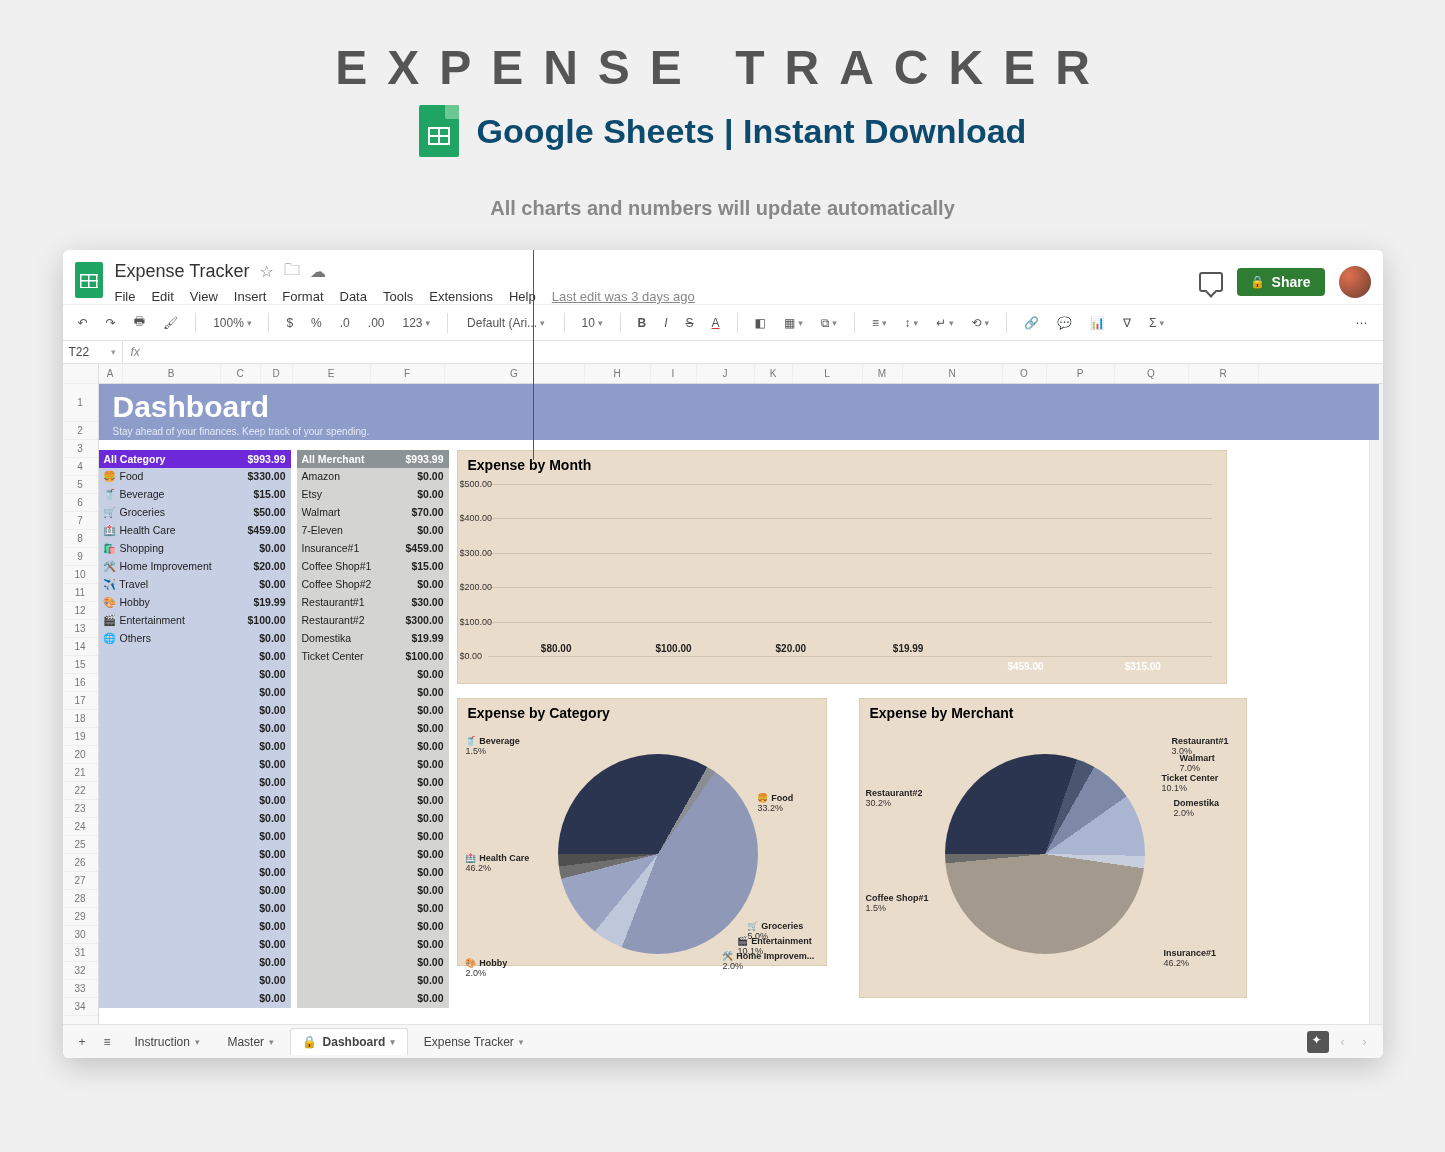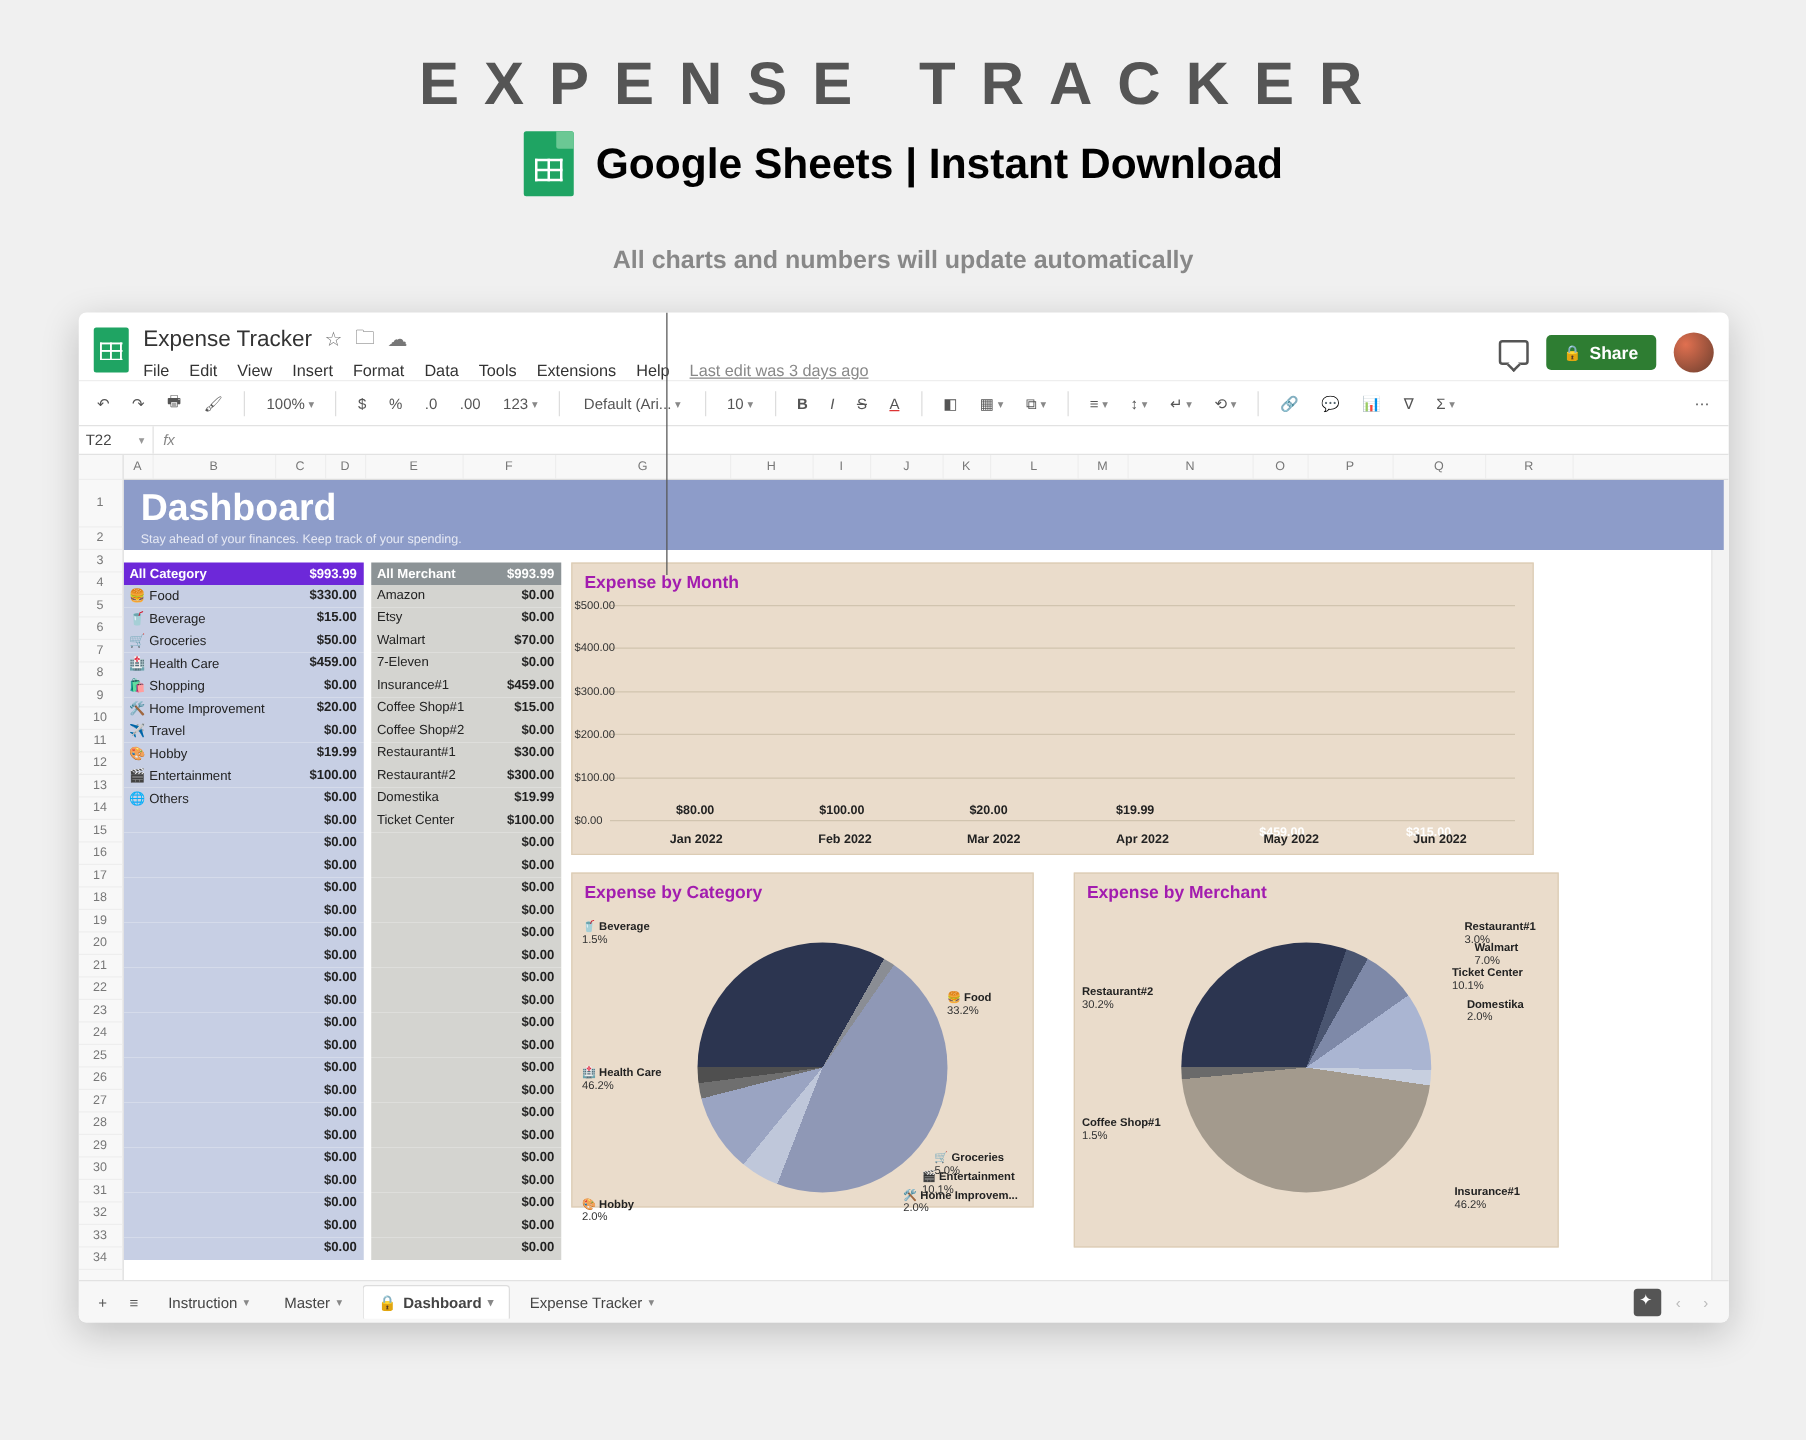--- a/index.html
+++ b/index.html
@@ -6,21 +6,21 @@
   html, body {
     margin: 0; padding: 0;
     background: #f0f0f0;
     font-family: Arial, Helvetica, sans-serif;
     color: #333;
     width: 1445px;
   }
   .promo { width: 1445px; padding: 40px 0 0 0; text-align: center; }
   .promo-title { font-size: 48px; letter-spacing: 20px; font-weight: 700; color: #555; }
   .promo-sub { display: flex; align-items: center; justify-content: center; gap: 18px; margin-top: 10px; }
-  .promo-sub-text { font-size: 34px; font-weight: 600; color: #000000; }
+  .promo-sub-text { font-size: 34px; font-weight: 600; color: #0c4a6e; }
   .sheets-logo { width: 40px; height: 52px; background:#1fa463; border-radius:2px; position:relative; }
   .sheets-logo::before { content:""; position:absolute; top:0; right:0; width:14px; height:14px; background:#6bc894; border-radius:0 2px 0 2px; }
   .sheets-logo::after { content:""; position:absolute; left:9px; top:22px; width:22px; height:18px;
     background:
       linear-gradient(#fff,#fff) center/22px 2px no-repeat,
       linear-gradient(#fff,#fff) center/2px 18px no-repeat,
       linear-gradient(#fff,#fff) top/22px 2px no-repeat,
       linear-gradient(#fff,#fff) bottom/22px 2px no-repeat,
       linear-gradient(#fff,#fff) left/2px 18px no-repeat,
       linear-gradient(#fff,#fff) right/2px 18px no-repeat;
@@ -102,21 +102,21 @@
   .mer-table { position:absolute; top:66px; left:198px; width:152px; font-size:10.5px; }
   .mer-table .hdr { background:#8c9396; color:#fff; font-weight:700; display:flex; height:18px; }
   .mer-table .hdr .lbl { flex:1; padding:3px 5px; }
   .mer-table .hdr .amt { width:58px; text-align:right; padding:3px 5px; }
   .mer-table .row { display:flex; height:18px; background:#d4d4d0; }
   .mer-table .row .lbl { flex:1; padding:2px 5px; color:#222; }
   .mer-table .row .amt { width:58px; text-align:right; padding:2px 5px; font-weight:700; color:#222; }
 
   
   .chart { position:absolute; background:#eadccb; border:1px solid #dcccb4; font-size:11px; }
-  .chart-title { position:absolute; top:6px; left:10px; font-size:14px; font-weight:700; color:#a21caf; }
+  .chart-title { position:absolute; top:6px; left:10px; font-size:14px; font-weight:700; color:#000000; }
   #month-chart { top:66px; left:358px; width:770px; height:234px; }
   #cat-chart   { top:314px; left:358px; width:370px; height:268px; }
   #mer-chart   { top:314px; left:740px; width:388px; height:300px;margin-left:20px; }
 
   
   .bar-area { position:absolute; left:30px; right:14px; top:34px; bottom:26px; }
   .ygrid { position:absolute; left:0; right:0; border-top:1px solid #d1c4af; font-size:9px; color:#333; }
   .ygrid span { position:absolute; left:-28px; top:-6px; }
   .bars { position:absolute; left:10px; right:10px; bottom:0; top:0; display:flex; align-items:flex-end; justify-content:space-around; }
   .barcol { display:flex; flex-direction:column; align-items:center; width:110px; }
@@ -623,28 +623,20 @@
               <div class="ygrid" style="bottom: 60%;">
                 <span>$300.00</span>
               </div>
               <div class="ygrid" style="bottom: 80%;">
                 <span>$400.00</span>
               </div>
               <div class="ygrid" style="bottom: 100%;">
                 <span>$500.00</span>
               </div>
             </div>
-          <div class="xaxis" id="xaxis">
-              <div style="width: 110px; text-align: center;">Jan 2022</div>
-              <div style="width: 110px; text-align: center;">Feb 2022</div>
-              <div style="width: 110px; text-align: center;">Mar 2022</div>
-              <div style="width: 110px; text-align: center;">Apr 2022</div>
-              <div style="width: 110px; text-align: center;">May 2022</div>
-              <div style="width: 110px; text-align: center;">Jun 2022</div>
-            </div>
         </div>
 
         <div class="chart" id="cat-chart">
           <div class="chart-title">Expense by Category</div>
           <div class="pie" id="pie-cat" style="left: 100px; top: 55px; width: 200px; height: 200px; background: conic-gradient(from -90deg, rgb(44, 53, 80) 0deg, rgb(44, 53, 80) 119.52deg, rgb(138, 141, 148) 119.52deg, rgb(138, 141, 148) 124.92deg, rgb(143, 152, 182) 124.92deg, rgb(143, 152, 182) 291.24deg, rgb(191, 199, 218) 291.24deg, rgb(191, 199, 218) 309.24deg, rgb(154, 164, 194) 309.24deg, rgb(154, 164, 194) 345.6deg, rgb(111, 111, 111) 345.6deg, rgb(111, 111, 111) 352.8deg, rgb(79, 79, 79) 352.8deg, rgb(79, 79, 79) 360deg);"></div>
           <div id="cat-labels">
               <div class="pie-label" style="left: 8px; top: 38px;"><b>🥤 Beverage</b><br>1.5%</div>
               <div class="pie-label" style="left: 300px; top: 95px;"><b>🍔 Food</b><br>33.2%</div>
               <div class="pie-label" style="left: 8px; top: 155px;"><b>🏥 Health Care</b><br>46.2%</div>
               <div class="pie-label" style="left: 290px; top: 223px;"><b>🛒 Groceries</b><br>5.0%</div>

